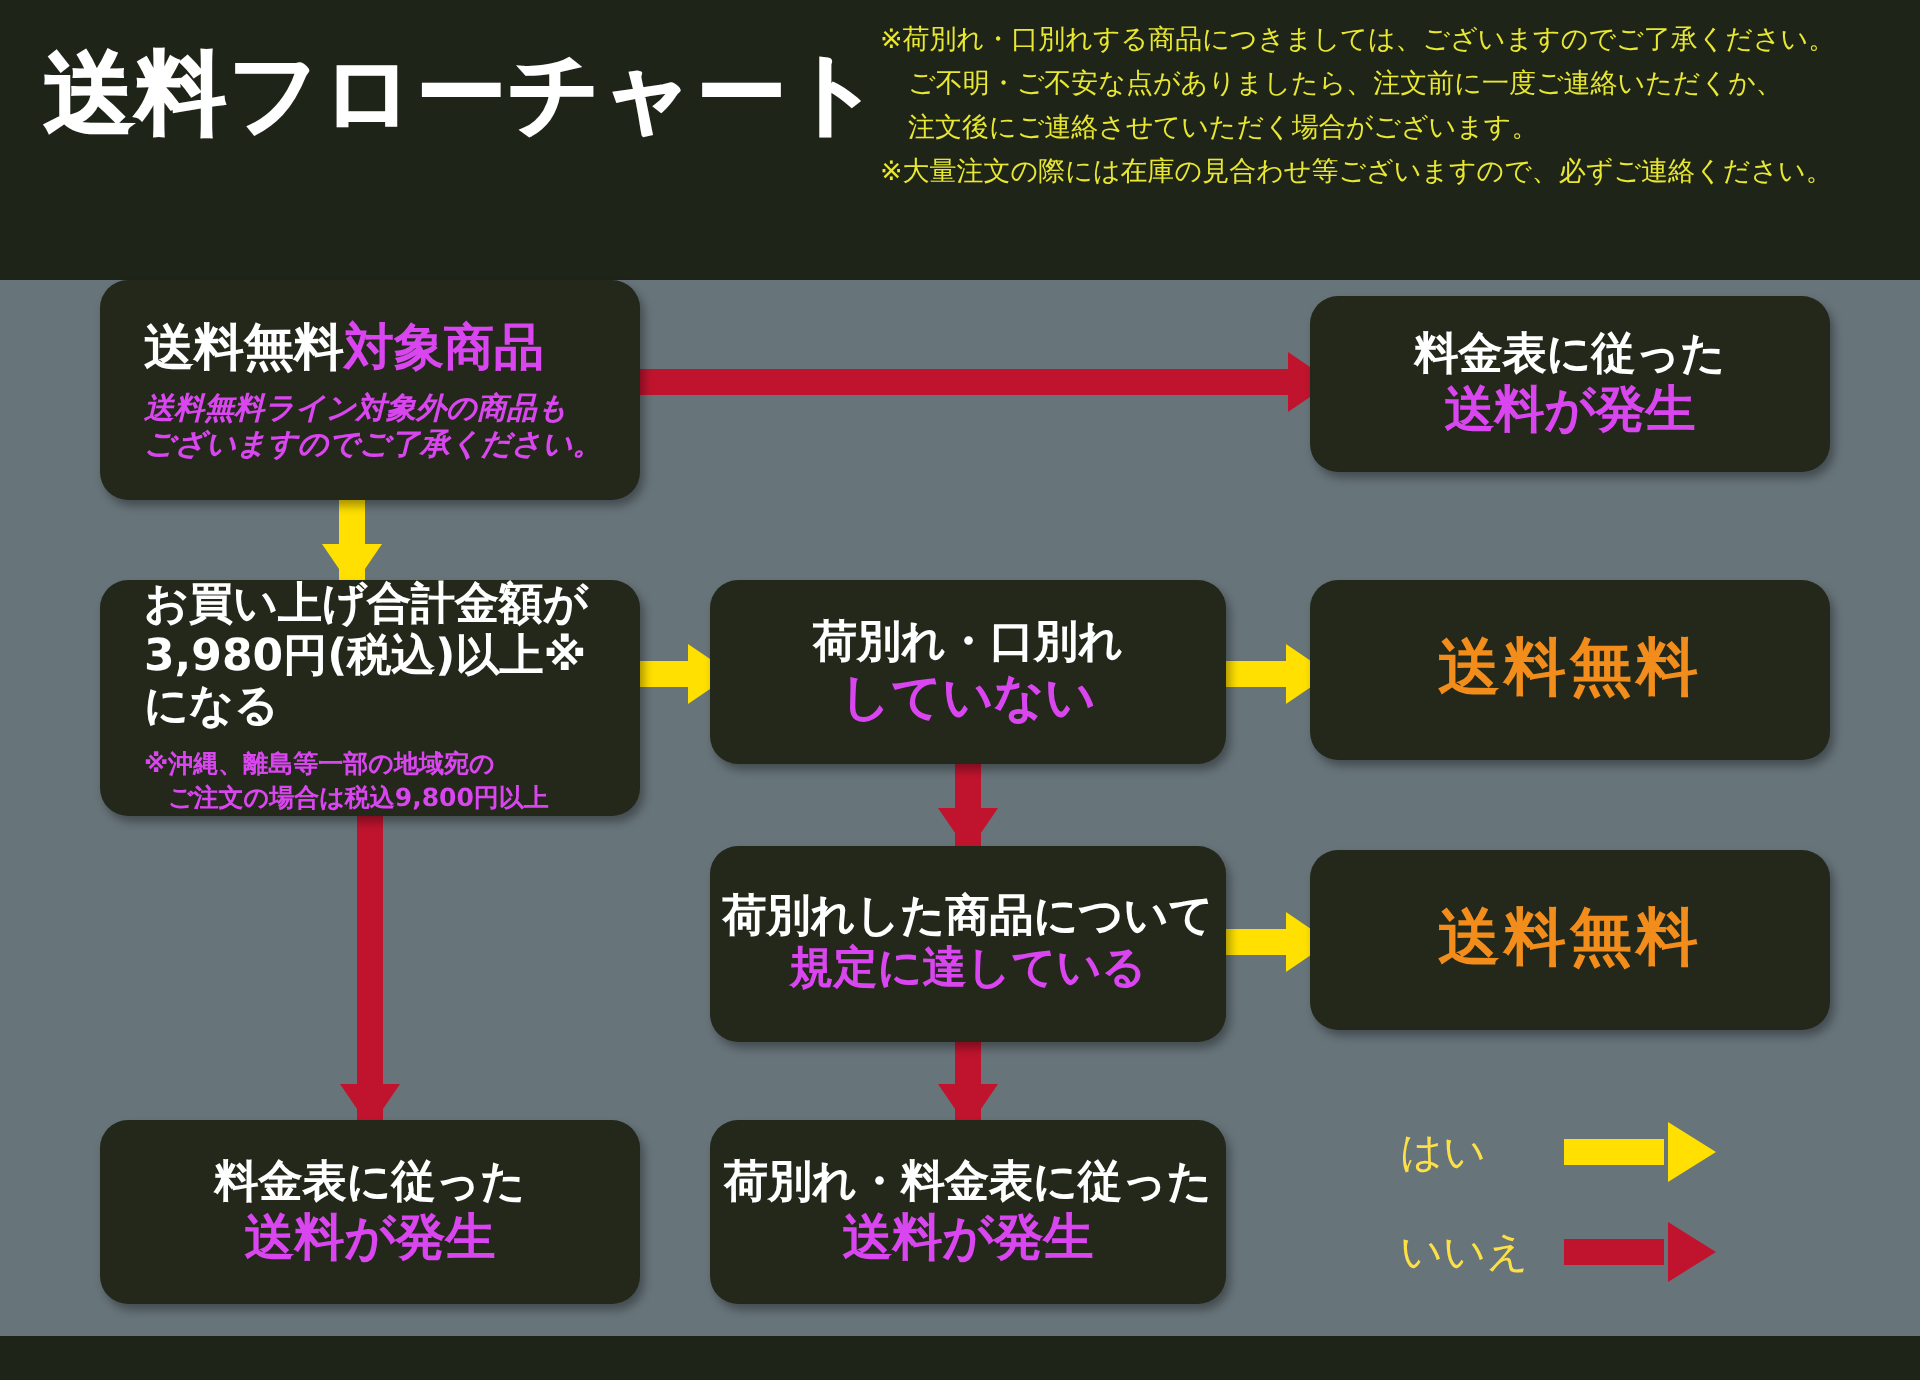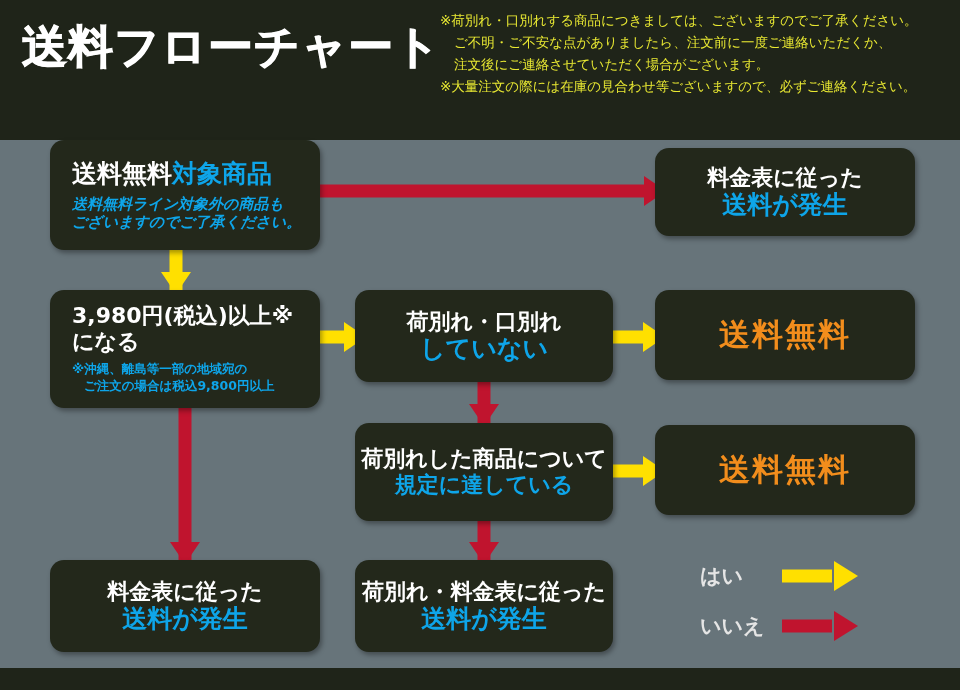--- a/index.html
+++ b/index.html
@@ -82,21 +82,21 @@
   .node-line {
     display: block;
     white-space: nowrap;
     line-height: 1.16;
   }
   .t-white {
     color: #ffffff;
     font-weight: bold;
   }
   .t-yellow {
-    color: #0ea5e9;
+    color: #d946ef;
     font-weight: bold;
   }
   .t-orange {
     color: #f28d1c;
     font-weight: bold;
   }
   .big {
     font-size: 25px;
   }
   .mid {
@@ -192,22 +192,22 @@
     position: absolute;
     display: flex;
     align-items: center;
     height: 34px;
   }
   #legend-row-yes { left: 0; top: 4px; }
   #legend-row-no  { left: 0; top: 54px; }
   .legend-label {
     width: 82px;
     font-size: 21px;
-    font-weight: bold;
-    color: #e5e5e5;
+    font-weight: normal;
+    color: #fde047;
     white-space: nowrap;
   }
   .legend-arrow {
     position: relative;
     width: 76px;
     height: 30px;
   }
   .legend-arrow .shaft {
     position: absolute;
     left: 0; top: 50%;
@@ -286,20 +286,21 @@
   <span class="node-line small t-yellow" style="margin-top:8px;">送料無料ライン対象外の商品も</span>
   <span class="node-line small t-yellow">ございますのでご了承ください。</span>
 </div>
 
 <div class="node center" id="node-fee-applies-top">
   <span class="node-line mid t-white">料金表に従った</span>
   <span class="node-line big t-yellow">送料が発生</span>
 </div>
 
 <div class="node" id="node-total-amount">
+  <span class="node-line mid t-white">お買い上げ合計金額が</span>
   <span class="node-line mid t-white">3,980円(税込)以上※</span>
   <span class="node-line mid t-white">になる</span>
   <span class="node-line tiny t-yellow" style="margin-top:7px;">※沖縄、離島等一部の地域宛の</span>
   <span class="node-line tiny t-yellow" style="padding-left:12px;">ご注文の場合は税込9,800円以上</span>
 </div>
 
 <div class="node center" id="node-no-split">
   <span class="node-line mid t-white">荷別れ・口別れ</span>
   <span class="node-line big t-yellow">していない</span>
 </div>

